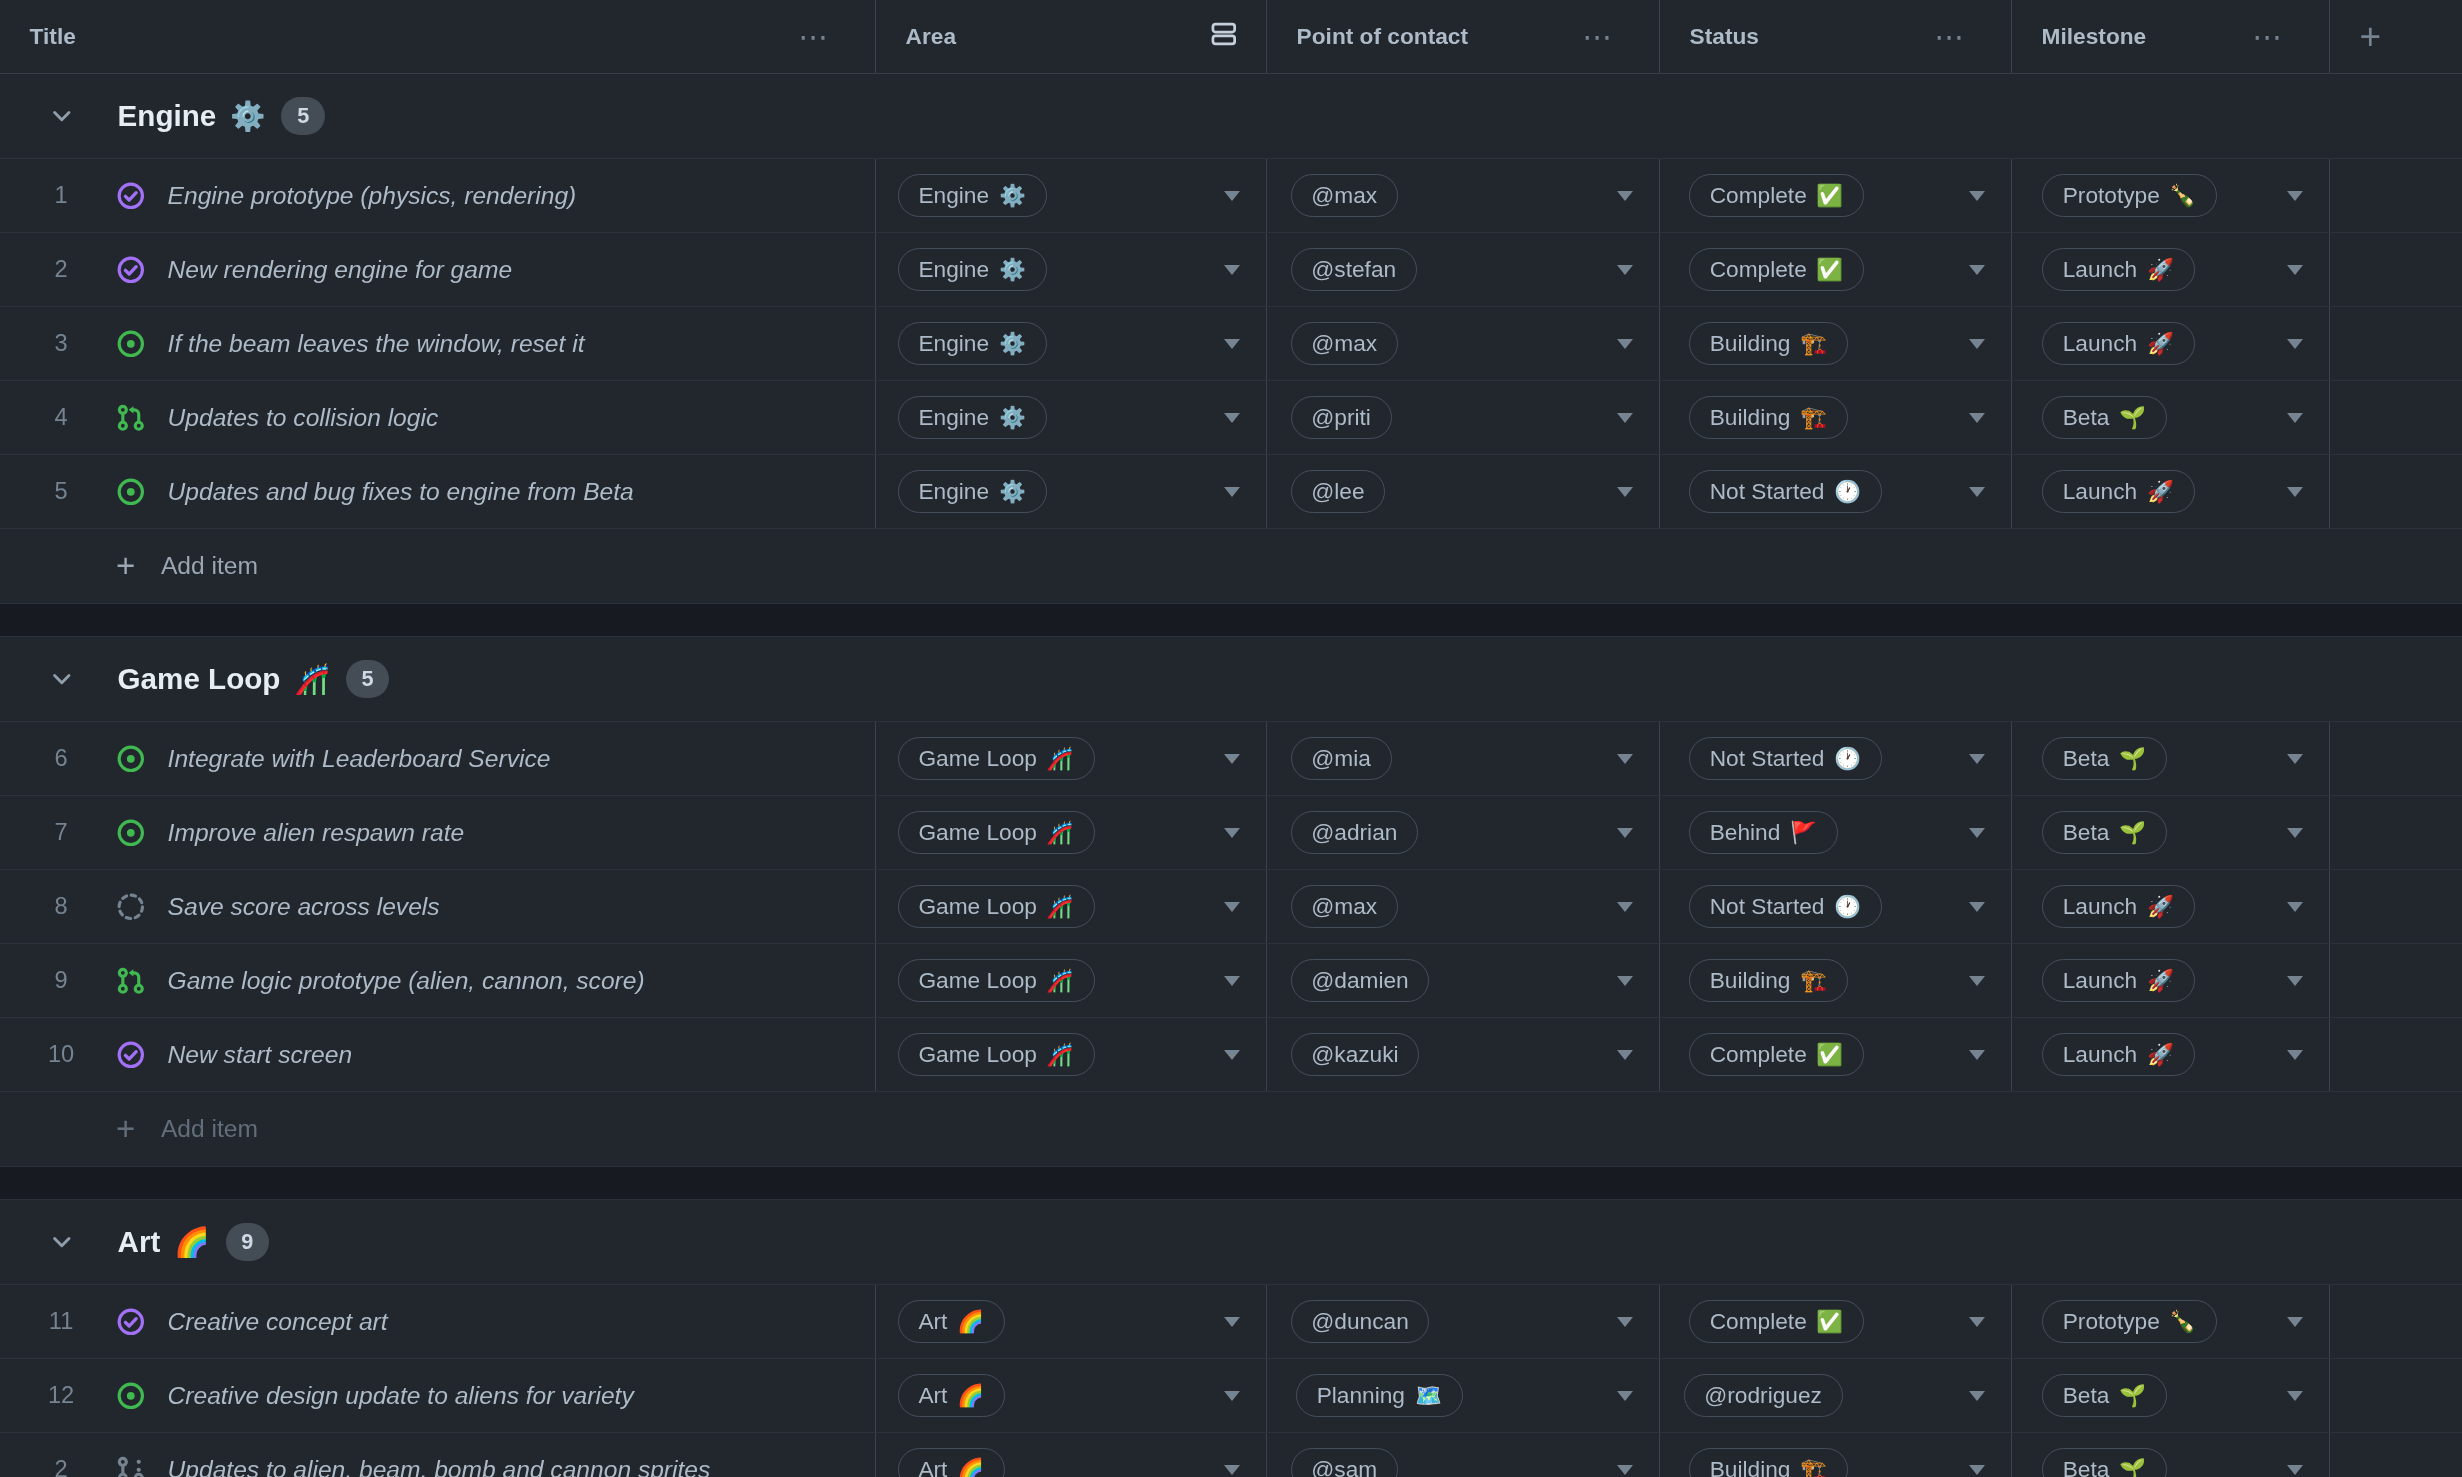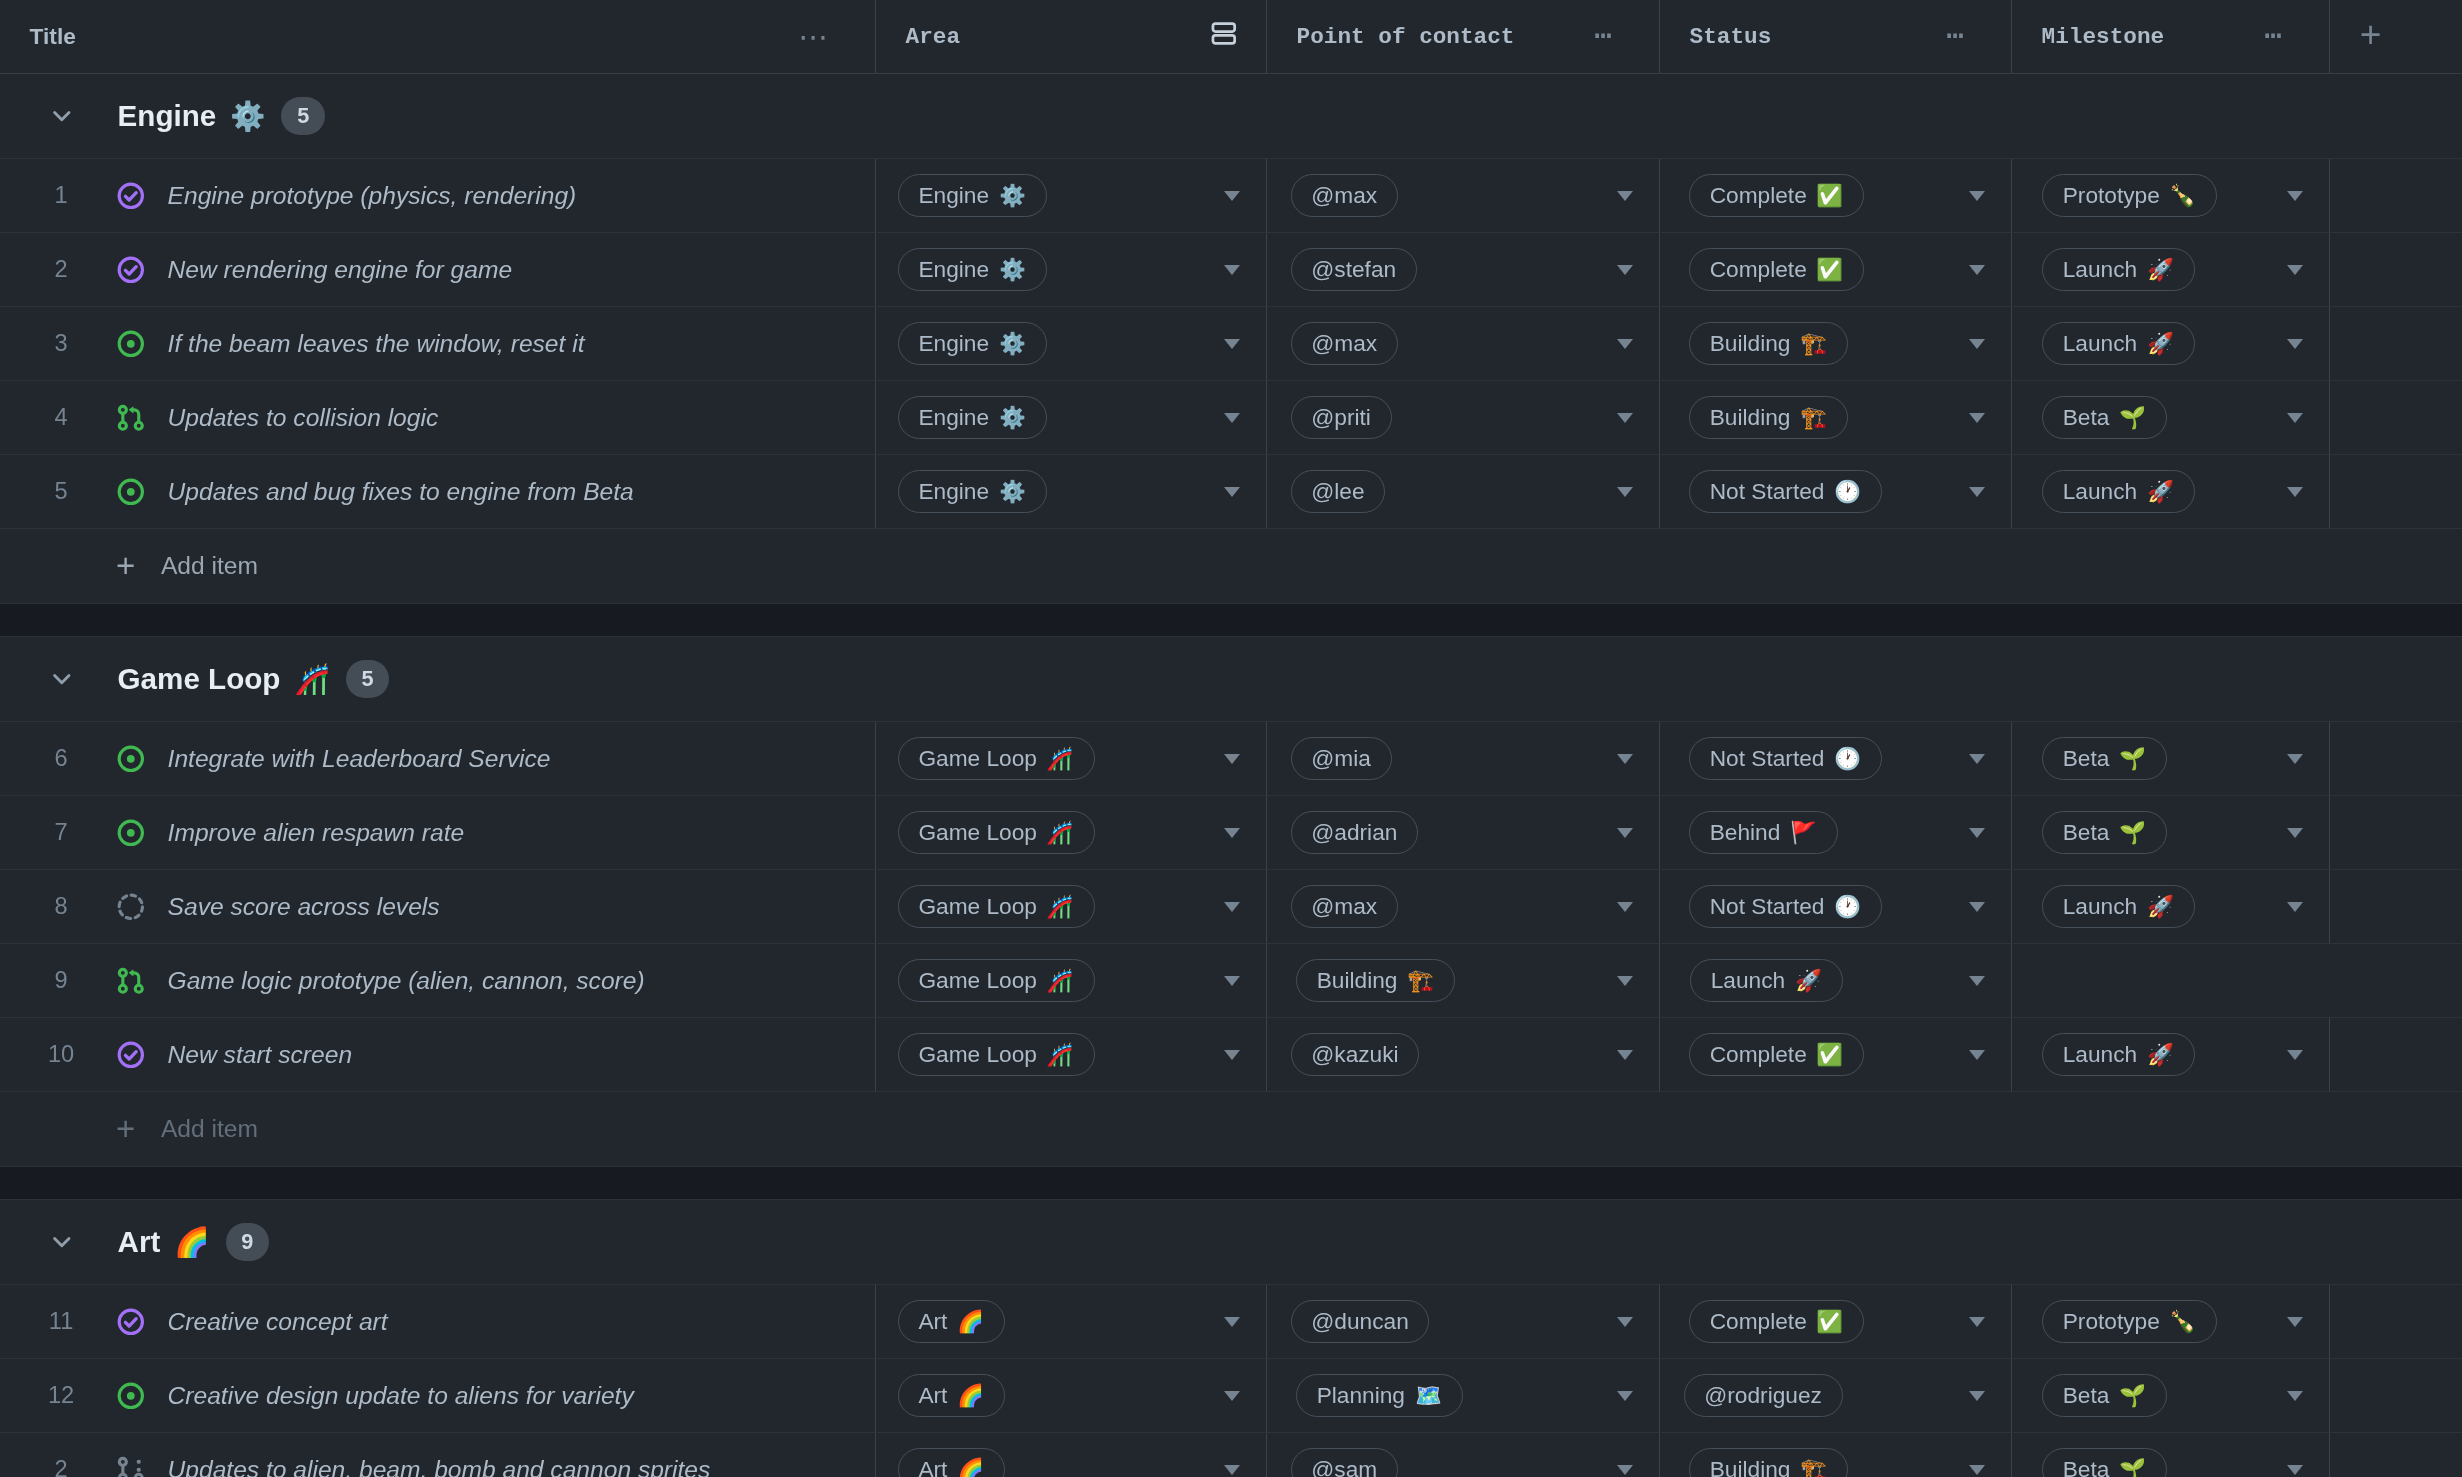--- a/index.html
+++ b/index.html
@@ -27,21 +27,21 @@
   
   .thead{
     display:grid;grid-template-columns:875px 391px 393px 352px 318px 134px;
     height:74px;border-bottom:1px solid var(--border-strong);box-sizing:border-box;
   }
   .th{
     position:relative;display:flex;align-items:center;
     font-size:22.7px;font-weight:600;color:var(--text);
     padding-left:29.6px;box-sizing:border-box;
   }
-  .th + .th{border-left:1px solid var(--border-v);font-family:Liberation Mono, monospace;}
+  .th + .th{border-left:1px solid var(--border-v);}
   .th-title{}
   .kebab{
     position:absolute;right:44px;top:50%;transform:translateY(-50%);
     color:var(--text-dim);font-size:29.6px;letter-spacing:3px;font-weight:400;line-height:0;
   }
   .rows-icon{position:absolute;right:29.6px;top:50%;transform:translateY(-50%);color:#c6d0da;}
   .th-plus{justify-content:flex-start;padding-left:29.6px;}
   .plus-glyph{font-size:37px;font-weight:300;color:var(--text-dim);line-height:0;}
   
   .group-header{
@@ -536,20 +536,26 @@
       </span>
       <span class="title">Game logic prototype (alien, cannon, score)</span>
     </div>
     <div class="cell c-area">
       <span class="chip">
         <span class="chip-label">Game Loop</span>
                 <span class="chip-emoji">🎢</span>
       </span>
       <span class="caret"></span>
     </div>
+    <div class="cell c-contact">
+      <span class="chip">
+        <span class="chip-label">@damien</span>
+      </span>
+      <span class="caret"></span>
+    </div>
     <div class="cell c-status">
       <span class="chip">
         <span class="chip-label">Building</span>
                 <span class="chip-emoji">🏗️</span>
       </span>
       <span class="caret"></span>
     </div>
     <div class="cell c-milestone">
       <span class="chip">
         <span class="chip-label">Launch</span>

